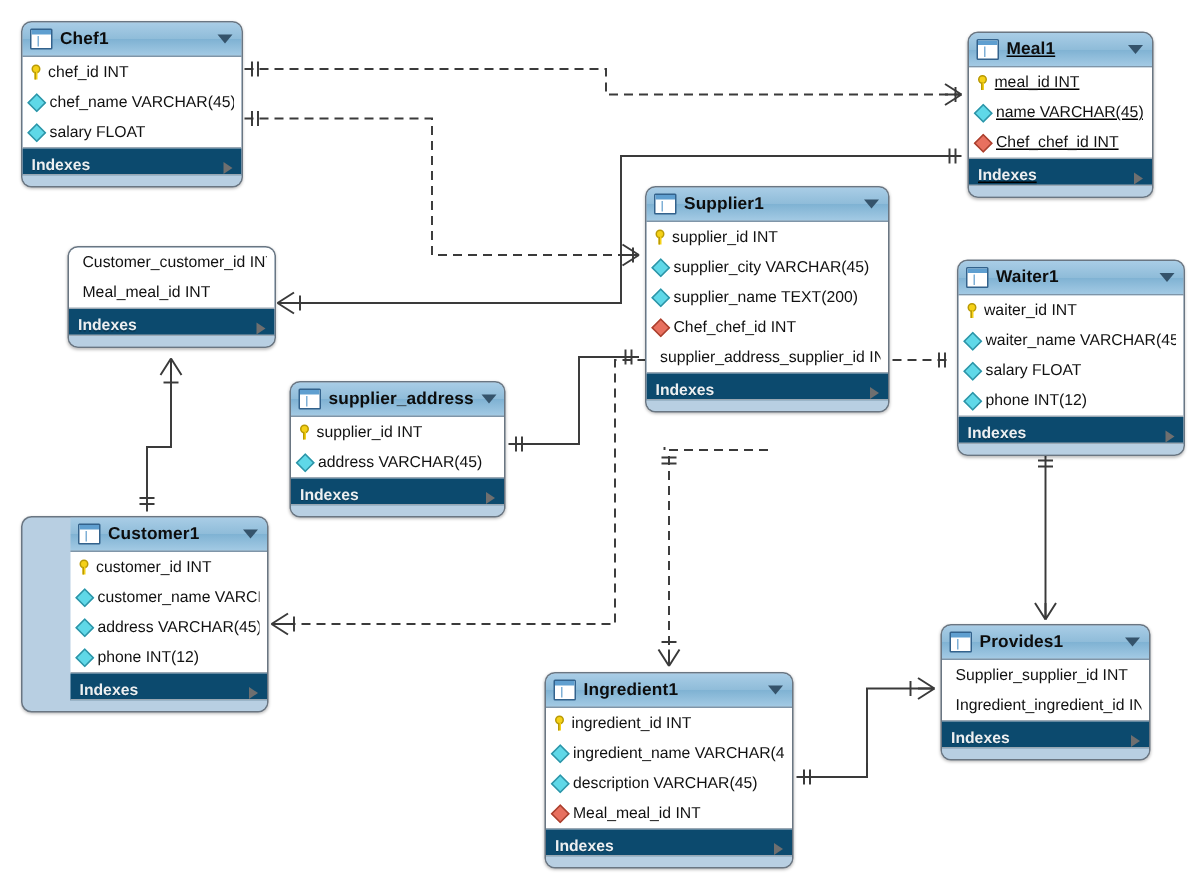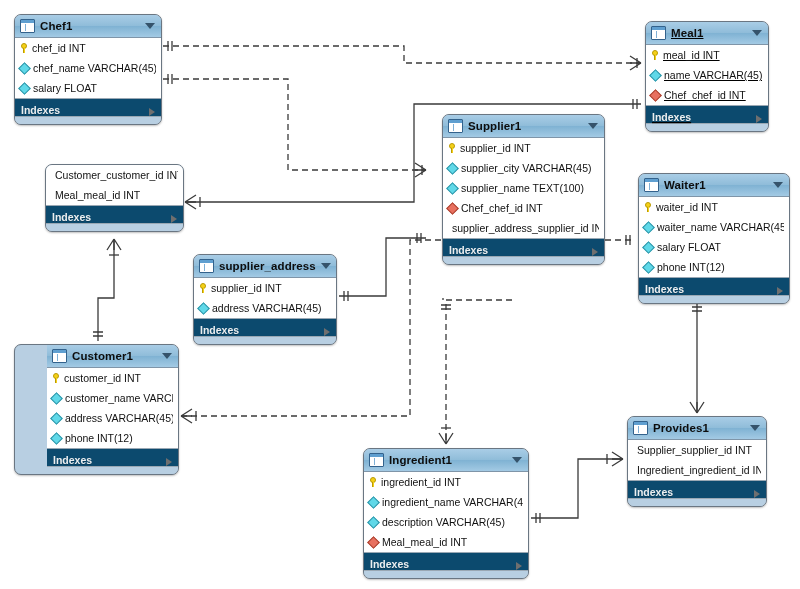--- a/index.html
+++ b/index.html
@@ -169,38 +169,38 @@
           <span class="ic fk"></span>
           <span class="nm">Chef_chef_id INT</span>
         </div>
       </div>
       <div class="idx">
         <span class="lbl">Indexes</span>
         <span class="tri-r"></span>
       </div>
       <div class="foot"></div>
     </div>
-    <div class="tbl" style="left: 430px; top: 114px; width: 163px; margin-left: 12px;">
+    <div class="tbl" style="left: 430px; top: 124px; width: 163px;">
       <div class="tbl-head">
         <span class="tbl-ico"></span>
         <span class="ttl">Supplier1</span>
         <span class="caret"></span>
       </div>
       <div class="cols">
         <div class="col">
           <span class="ic pk"></span>
           <span class="nm">supplier_id INT</span>
         </div>
         <div class="col">
           <span class="ic dm"></span>
           <span class="nm">supplier_city VARCHAR(45)</span>
         </div>
         <div class="col">
           <span class="ic dm"></span>
-          <span class="nm">supplier_name TEXT(100)</span>
+          <span class="nm">supplier_name TEXT(200)</span>
         </div>
         <div class="col">
           <span class="ic fk"></span>
           <span class="nm">Chef_chef_id INT</span>
         </div>
         <div class="col">
           <span class="ic none"></span>
           <span class="nm">supplier_address_supplier_id INT</span>
         </div>
       </div>

